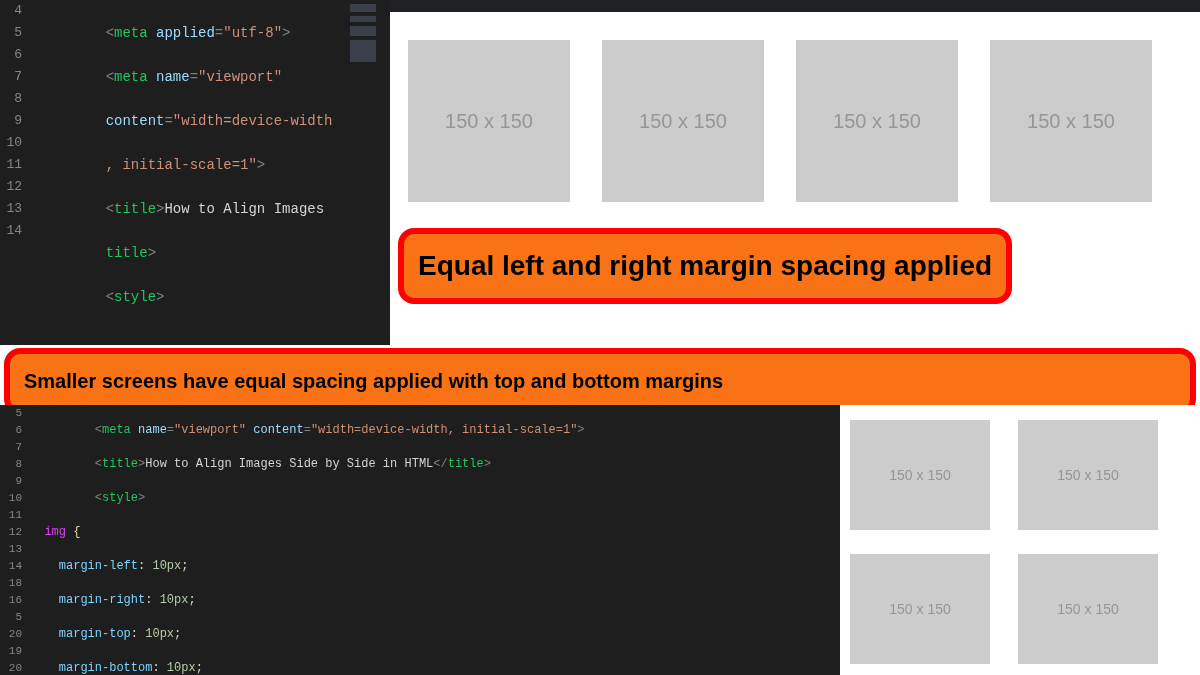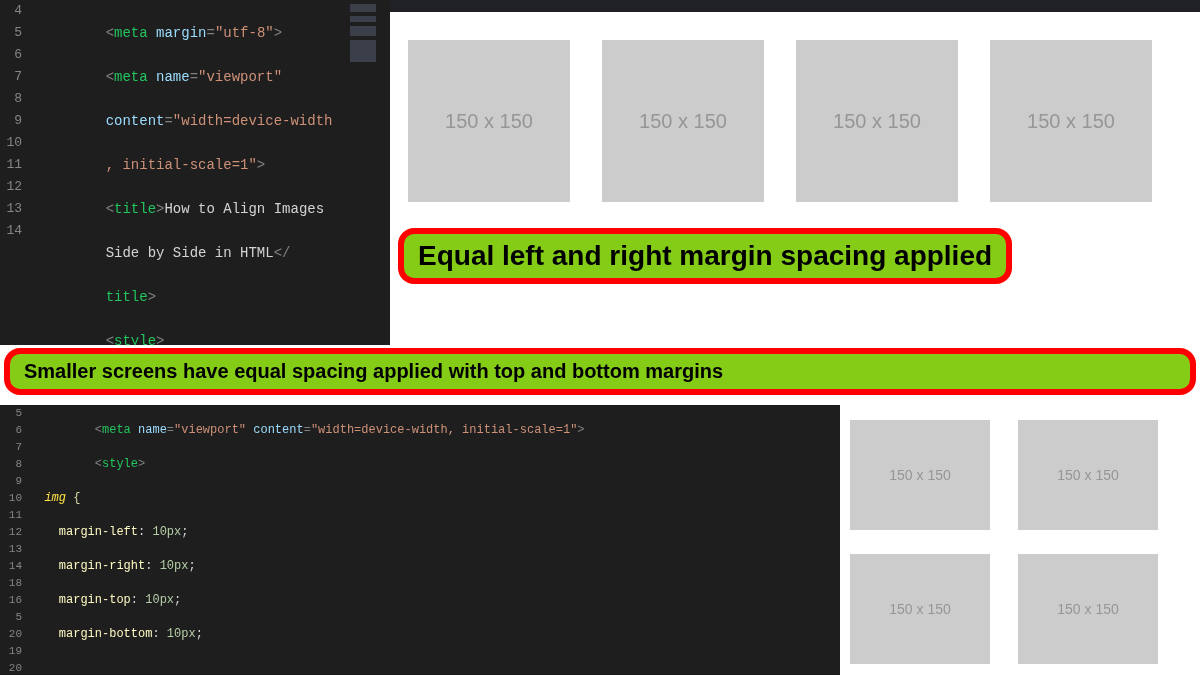--- a/index.html
+++ b/index.html
@@ -54,23 +54,23 @@
 .minimap-splotch {
   position: absolute;
   left: 2px; right: 14px;
   background: #3b3f4a;
 }
 
 
 .tag { color: #22c55e; }
 .attr { color: #9cdcfe; }
 .str { color: #ce9178; }
-.sel { color: #fde047; font-style: italic; }
+.sel { color: #d946ef; }
 .brace { color: #dcdcaa; }
-.prop { color: #fef9c3; text-align: center; }
+.prop { color: #7dd3fc; text-align: center; }
 .num { color: #b5cea8; }
 .txt { color: #d4d4d4; text-align: right; }
 .punc { color: #808080; }
 .indent { display:inline-block; }
 
 
 .browser-top {
   flex: 1;
   background: #ffffff;
   position: relative;
@@ -89,27 +89,27 @@
   align-items: center;
   justify-content: center;
   color: #969696;
   font-family: Arial, sans-serif;
   font-size: 20px;
 }
 
 
 .callout {
   position: absolute;
-  background: #84cc16;
+  background: #f97316;
   border: 6px solid #ff0000;
   border-radius: 16px;
   font-family: Arial, Helvetica, sans-serif;
   font-weight: 700;
   color: #000;
-  padding: 6px 14px;
+  padding: 16px 14px;
   white-space: nowrap;
 }
 .callout-1 {
   left: 398px;
   top: 228px;
   font-size: 28px;
 }
 .callout-2 {
   left: 4px;
   top: 348px;
@@ -189,26 +189,25 @@
       <div>7</div>
       <div>8</div>
       <div>9</div>
       <div>10</div>
       <div>11</div>
       <div>12</div>
       <div>13</div>
       <div>14</div>
     </div>
     <div class="code-top">
-<div><span class="indent">         </span><span class="punc">&lt;</span><span class="tag">meta</span> <span class="attr">margin</span><span class="punc">=</span><span class="str">"utf-8"</span><span class="punc">&gt;</span></div>
+<div><span class="indent">         </span><span class="punc">&lt;</span><span class="tag">meta</span> <span class="attr">applied</span><span class="punc">=</span><span class="str">"utf-8"</span><span class="punc">&gt;</span></div>
 <div><span class="indent">         </span><span class="punc">&lt;</span><span class="tag">meta</span> <span class="attr">name</span><span class="punc">=</span><span class="str">"viewport"</span></div>
 <div><span class="indent">         </span><span class="attr">content</span><span class="punc">=</span><span class="str">"width=device-width</span></div>
 <div><span class="indent">         </span><span class="str">, initial-scale=1"</span><span class="punc">&gt;</span></div>
 <div><span class="indent">         </span><span class="punc">&lt;</span><span class="tag">title</span><span class="punc">&gt;</span><span class="txt">How to Align Images </span></div>
-<div><span class="indent">         </span><span class="txt">Side by Side in HTML</span><span class="punc">&lt;/</span></div>
 <div><span class="indent">         </span><span class="tag">title</span><span class="punc">&gt;</span></div>
 <div><span class="indent">         </span><span class="punc">&lt;</span><span class="tag">style</span><span class="punc">&gt;</span></div>
 
 
 
 
 
 
 
     </div>
@@ -250,20 +249,21 @@
       <div>18</div>
       <div>16</div>
       <div>5</div>
       <div>20</div>
       <div></div>
       <div>19</div>
       <div>20</div>
     </div>
     <div class="code-bottom">
 <div><span class="indent">         </span><span class="punc">&lt;</span><span class="tag">meta</span> <span class="attr">name</span><span class="punc">=</span><span class="str">"viewport"</span> <span class="attr">content</span><span class="punc">=</span><span class="str">"width=device-width, initial-scale=1"</span><span class="punc">&gt;</span></div>
+<div><span class="indent">         </span><span class="punc">&lt;</span><span class="tag">title</span><span class="punc">&gt;</span><span class="txt">How to Align Images Side by Side in HTML</span><span class="punc">&lt;/</span><span class="tag">title</span><span class="punc">&gt;</span></div>
 <div><span class="indent">         </span><span class="punc">&lt;</span><span class="tag">style</span><span class="punc">&gt;</span></div>
 <div><span class="indent">  </span><span class="sel">img</span> <span class="brace">{</span></div>
 <div><span class="indent">    </span><span class="prop">margin-left</span><span class="txt">: </span><span class="num">10px</span><span class="txt">;</span></div>
 <div><span class="indent">    </span><span class="prop">margin-right</span><span class="txt">: </span><span class="num">10px</span><span class="txt">;</span></div>
 <div><span class="indent">    </span><span class="prop">margin-top</span><span class="txt">: </span><span class="num">10px</span><span class="txt">;</span></div>
 <div><span class="indent">    </span><span class="prop">margin-bottom</span><span class="txt">: </span><span class="num">10px</span><span class="txt">;</span></div>
 
 
 
 

